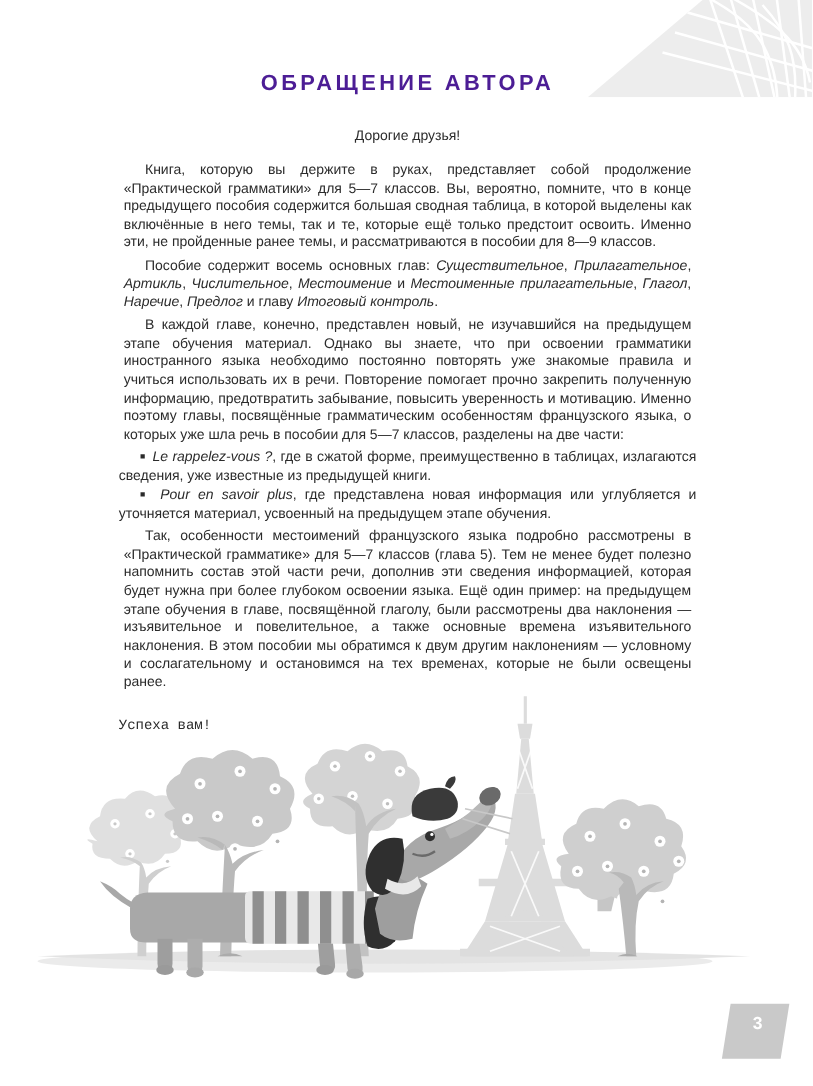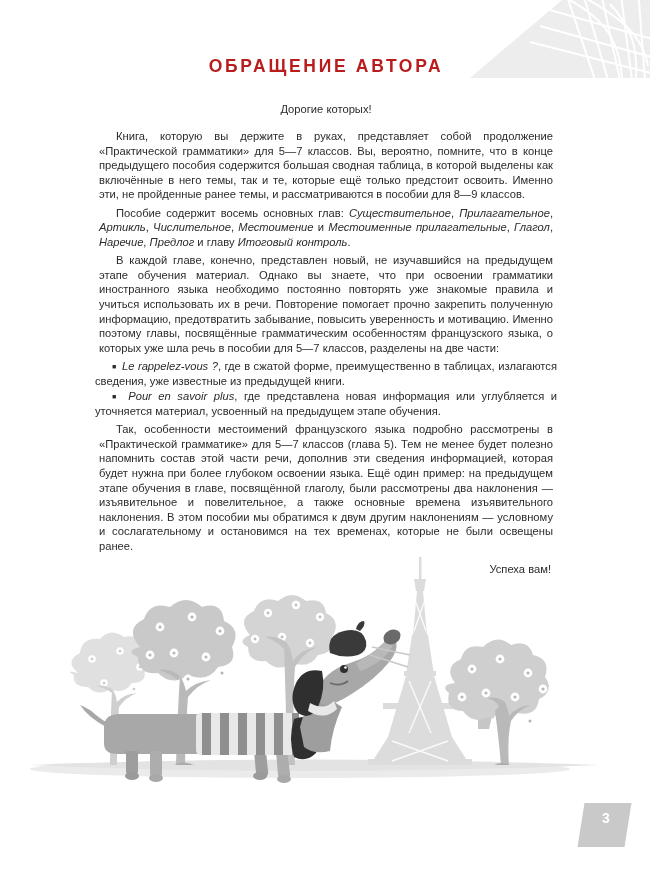--- a/index.html
+++ b/index.html
@@ -15,39 +15,39 @@
     position:absolute; top:0; right:0; width:180px; height:78px;
     overflow:hidden; pointer-events:none;
   }
 
   
   #content{
     position:absolute; left:95px; top:56px; width:462px;
   }
   #page-title{
     font-size:17.5px; font-weight:bold; letter-spacing:2.7px;
-    text-align:center; color:#b91c1c; margin:0 0 26px 0;
+    text-align:center; color:#4c1d95; margin:0 0 26px 0;
   }
   #greeting{
     text-align:center; font-size:11.2px; margin:0 0 14px 0; color:#2b2b2b;
   }
   p.body{
     margin:4px; font-size:11.2px; line-height:14.55px;
     text-align:justify; text-justify:inter-word;
     hyphens:manual; color:#2b2b2b;
   }
   p.body.ind{ text-indent:17px; }
   p.bullet{
     margin:0; font-size:11.2px; line-height:14.55px;
     text-align:justify; text-indent:17px; color:#2b2b2b;
   }
   .sq{ font-size:7px; vertical-align:1.5px; letter-spacing:2px; }
   i.it{ font-style:italic; }
   #closing{
-    margin:10px 0 0 0; font-size:11.2px; text-align:right; padding-right:6px;
+    margin:22px 0 0 0; font-size:11.2px; text-align:left; padding-right:6px;font-family:Liberation Mono, monospace;
   }
 
   
   #illustration{
     position:absolute; left:0; bottom:48px; width:650px; height:270px;
     pointer-events:none;
   }
 
   
   #page-number{
@@ -88,21 +88,21 @@
         <path d="M140 4 C 160 26, 168 44, 166 80"></path>
       </g>
     </g>
   </svg>
 </div>
 
 <div id="content">
 
   <h1 id="page-title">ОБРАЩЕНИЕ АВТОРА</h1>
 
-  <p id="greeting">Дорогие которых!</p>
+  <p id="greeting">Дорогие друзья!</p>
 
   <p class="body ind">Книга, которую вы держите в руках, представляет собой продолжение «Практической грамматики» для 5—7 классов. Вы, вероятно, помните, что в конце предыдущего пособия содержится большая сводная таблица, в которой выделены как включённые в него темы, так и те, которые ещё только предстоит освоить. Именно эти, не пройденные ранее темы, и рассматриваются в пособии для 8—9 классов.</p>
 
   <p class="body ind">
     <span>Пособие содержит восемь основных глав: </span><i class="it">Существительное</i>, <i class="it">Прилагательное</i>, <i class="it">Артикль</i>, <i class="it">Числительное</i>, <i class="it">Местоимение</i> и <i class="it">Местоименные прилагательные</i>, <i class="it">Глагол</i>, <i class="it">Наречие</i>, <i class="it">Предлог</i><span> и главу </span><i class="it">Итоговый контроль</i><span>.</span>
   </p>
 
   <p class="body ind">В каждой главе, конечно, представлен новый, не изучавшийся на предыдущем этапе обучения материал. Однако вы знаете, что при освоении грамматики иностранного языка необходимо постоянно повторять уже знакомые правила и учиться использовать их в речи. Повторение помогает прочно закрепить полученную информацию, предотвратить забывание, повысить уверенность и мотивацию. Именно поэтому главы, посвящённые грамматическим особенностям французского языка, о которых уже шла речь в пособии для 5—7 классов, разделены на две части:</p>
 
   <p class="bullet">

